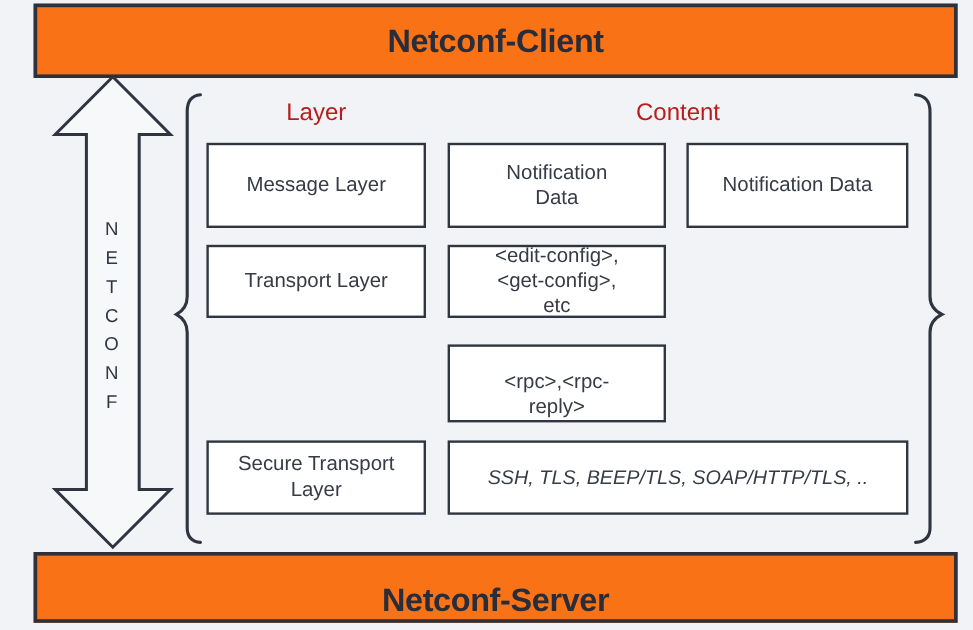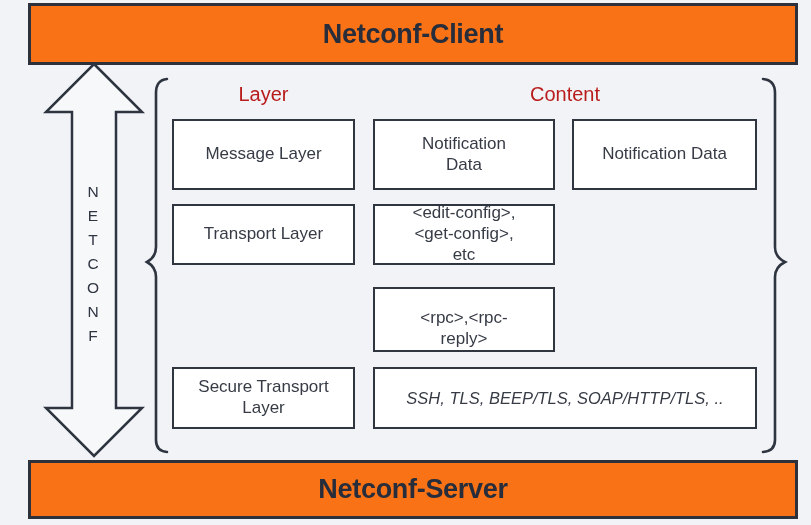--- a/index.html
+++ b/index.html
@@ -17,21 +17,21 @@
   }
   .endpoint {
     position: absolute;
     left: 28px; width: 770px;
     box-sizing: border-box;
     background: #f97316;
     border: 3px solid #2c313c;
     display: flex; align-items: center; justify-content: center;
   }
   .endpoint.client { top: 3px;  height: 62px; }
-  .endpoint.server { top: 460px; height: 59px; }
+  .endpoint.server { top: 460px; height: 59px; align-items: flex-end; }
   .endpoint span {
     font-size: 27px; font-weight: bold; color: #272d3a;
     letter-spacing: -0.3px;
   }
   .svg-overlay {
     position: absolute; left: 0; top: 0;
     width: 811px; height: 525px;
     pointer-events: none;
   }
   .netconf-vertical {

